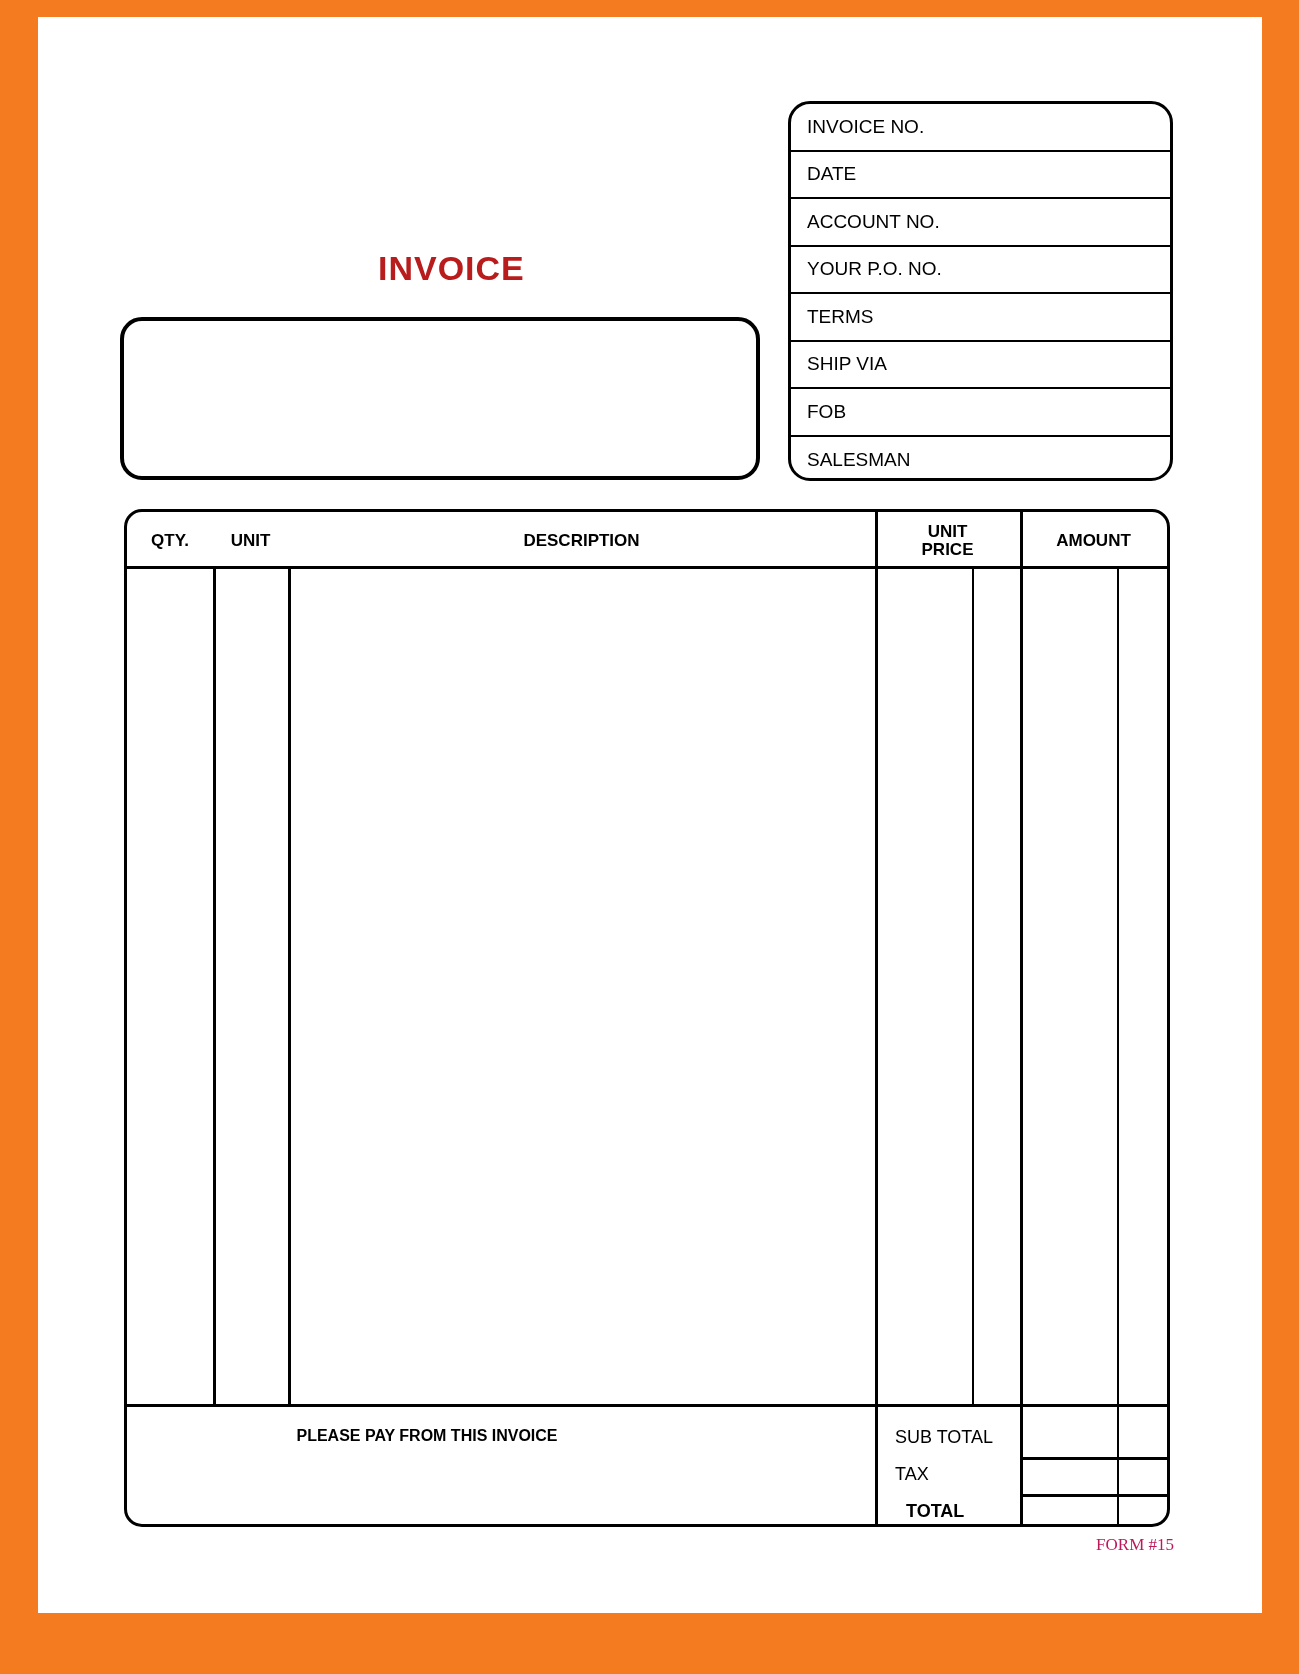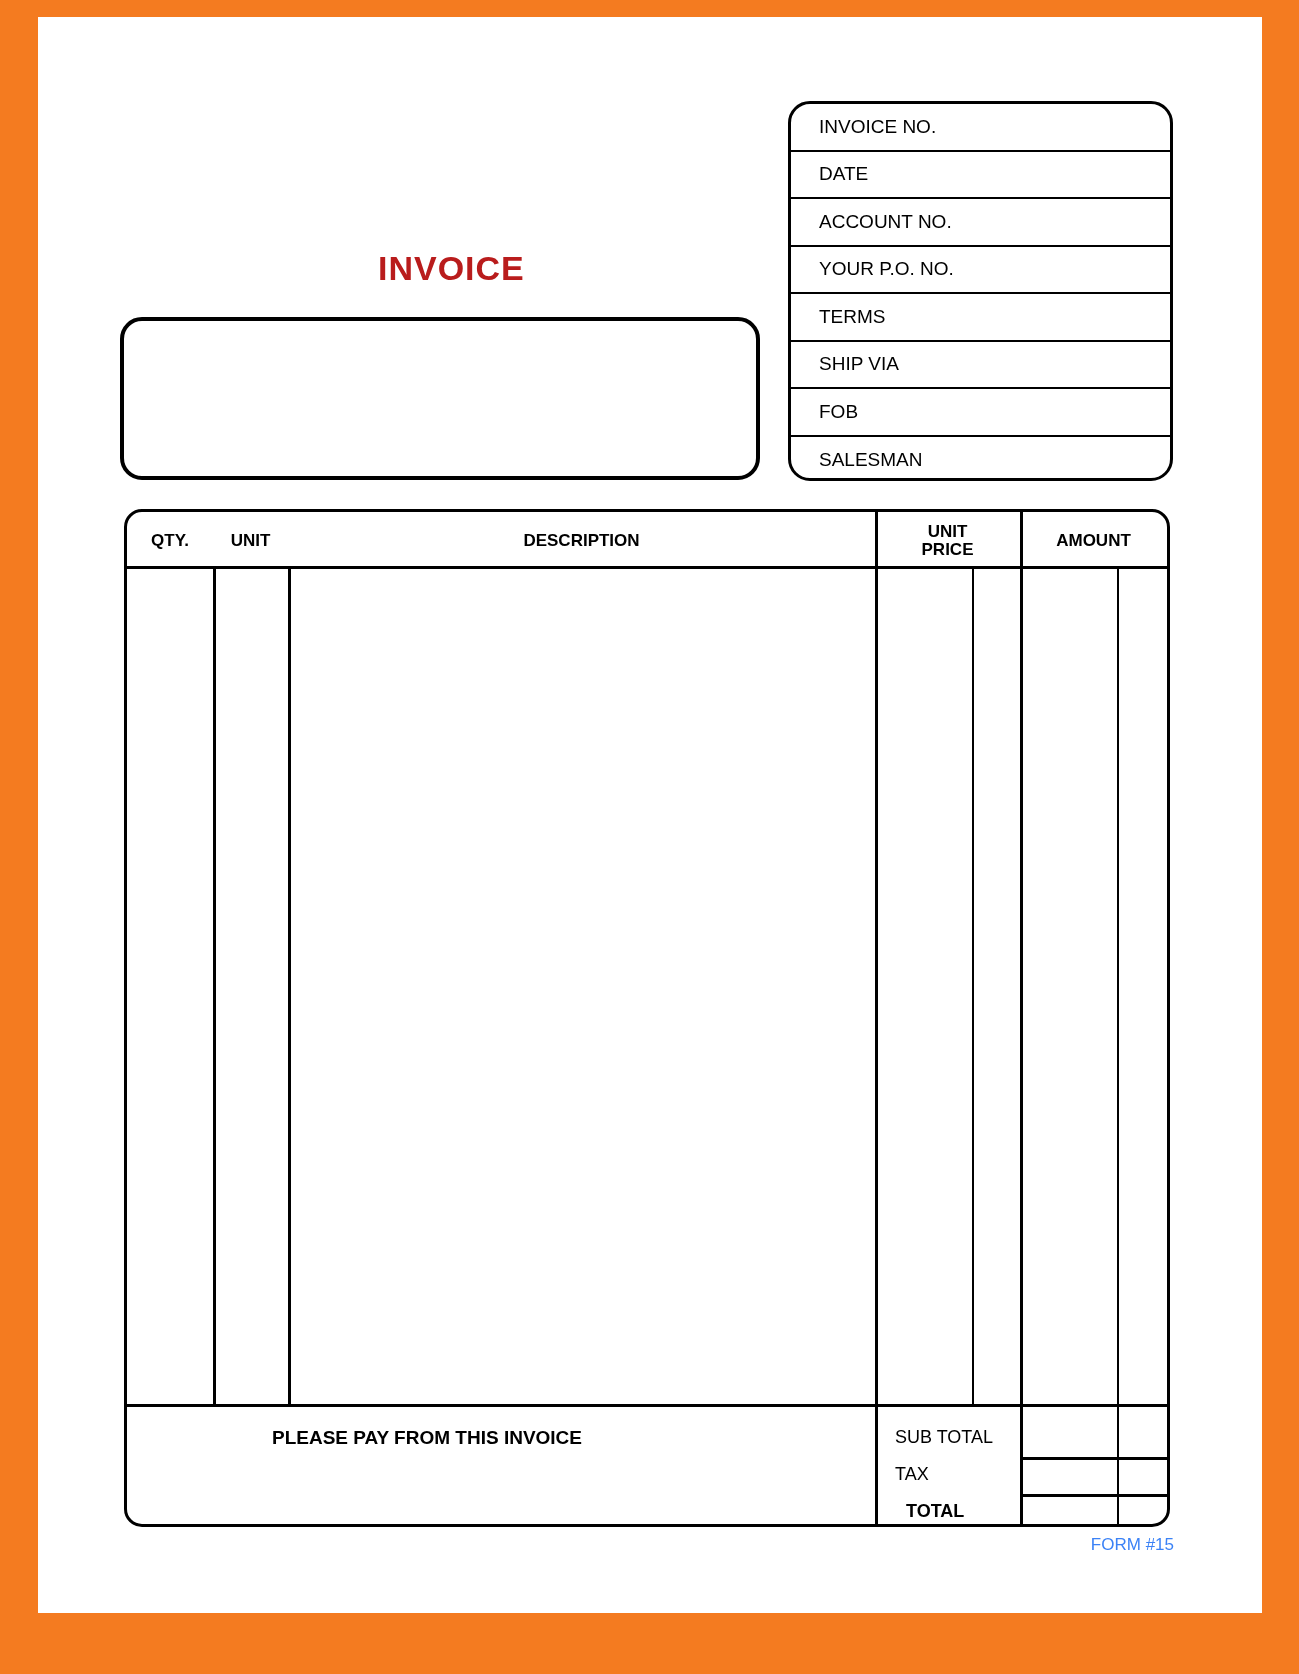--- a/index.html
+++ b/index.html
@@ -64,21 +64,21 @@
     background: #fff;
     overflow: hidden;
   }
   .meta-row {
     position: relative;
     height: 47.5px;
     box-sizing: border-box;
     border-bottom: 2px solid #000;
     display: flex;
     align-items: center;
-    padding-left: 28px;
+    padding-left: 16px;
   }
   .meta-row:last-child {
     border-bottom: none;
   }
   .meta-label {
     font-size: 19px;
     color: #000;
   }
 
   
@@ -124,21 +124,21 @@
     border-left: 3px solid #000;
   }
   .vline.thin {
     border-left: 2px solid #000;
   }
   .pay-note {
     position: absolute;
     left: 0;
     width: 600px;
     text-align: center;
-    font-size: 19px;
+    font-size: 16px;
     font-weight: bold;
   }
   .totals-label {
     position: absolute;
     font-size: 18px;
     color: #000000;
   }
   .totals-label.bold {
     font-weight: bold;
   }
@@ -146,21 +146,22 @@
     position: absolute;
     height: 0;
     border-top: 3px solid #000;
   }
 
   .form-no {
     position: absolute;
     right: 88px;
     top: 1518px;
     font-size: 17px;
-    color: #3b82f6;
+    color: #be185d;
+    font-family: Liberation Serif, serif;
   }
 </style>
 </head>
 <body>
 
 <div class="page">
   <div class="sheet">
 
     <div class="invoice-title">INVOICE</div>
 

